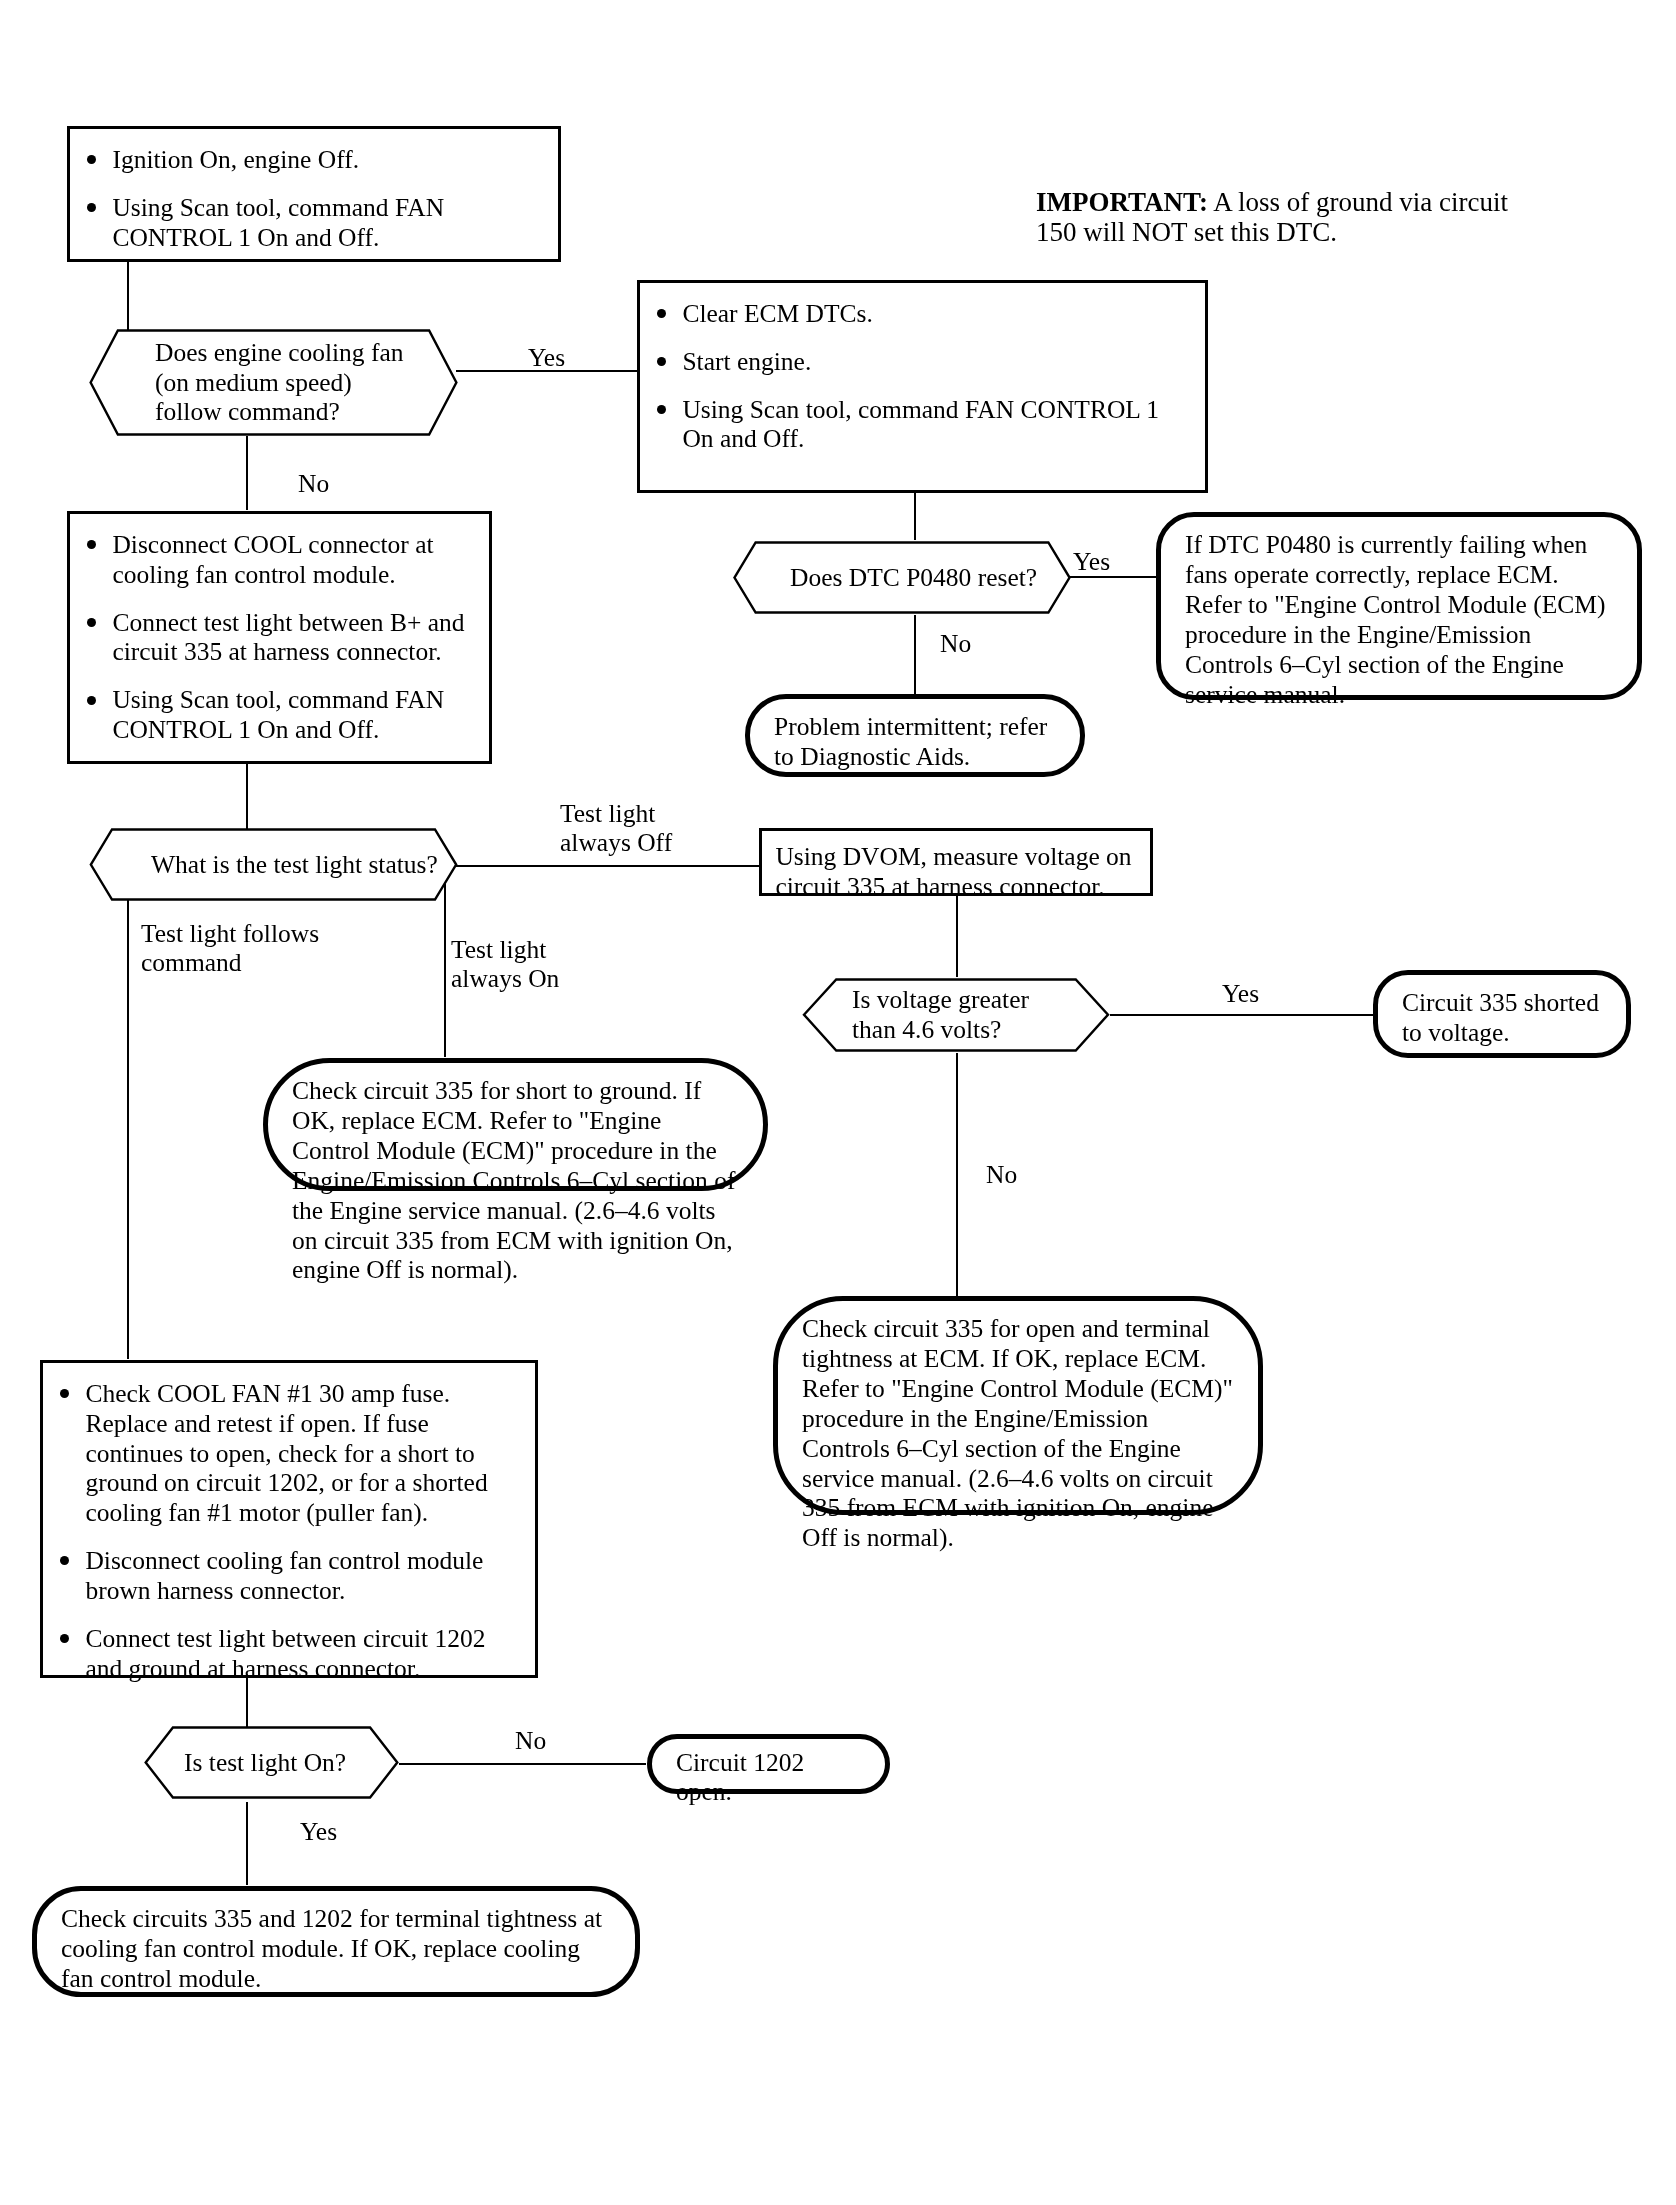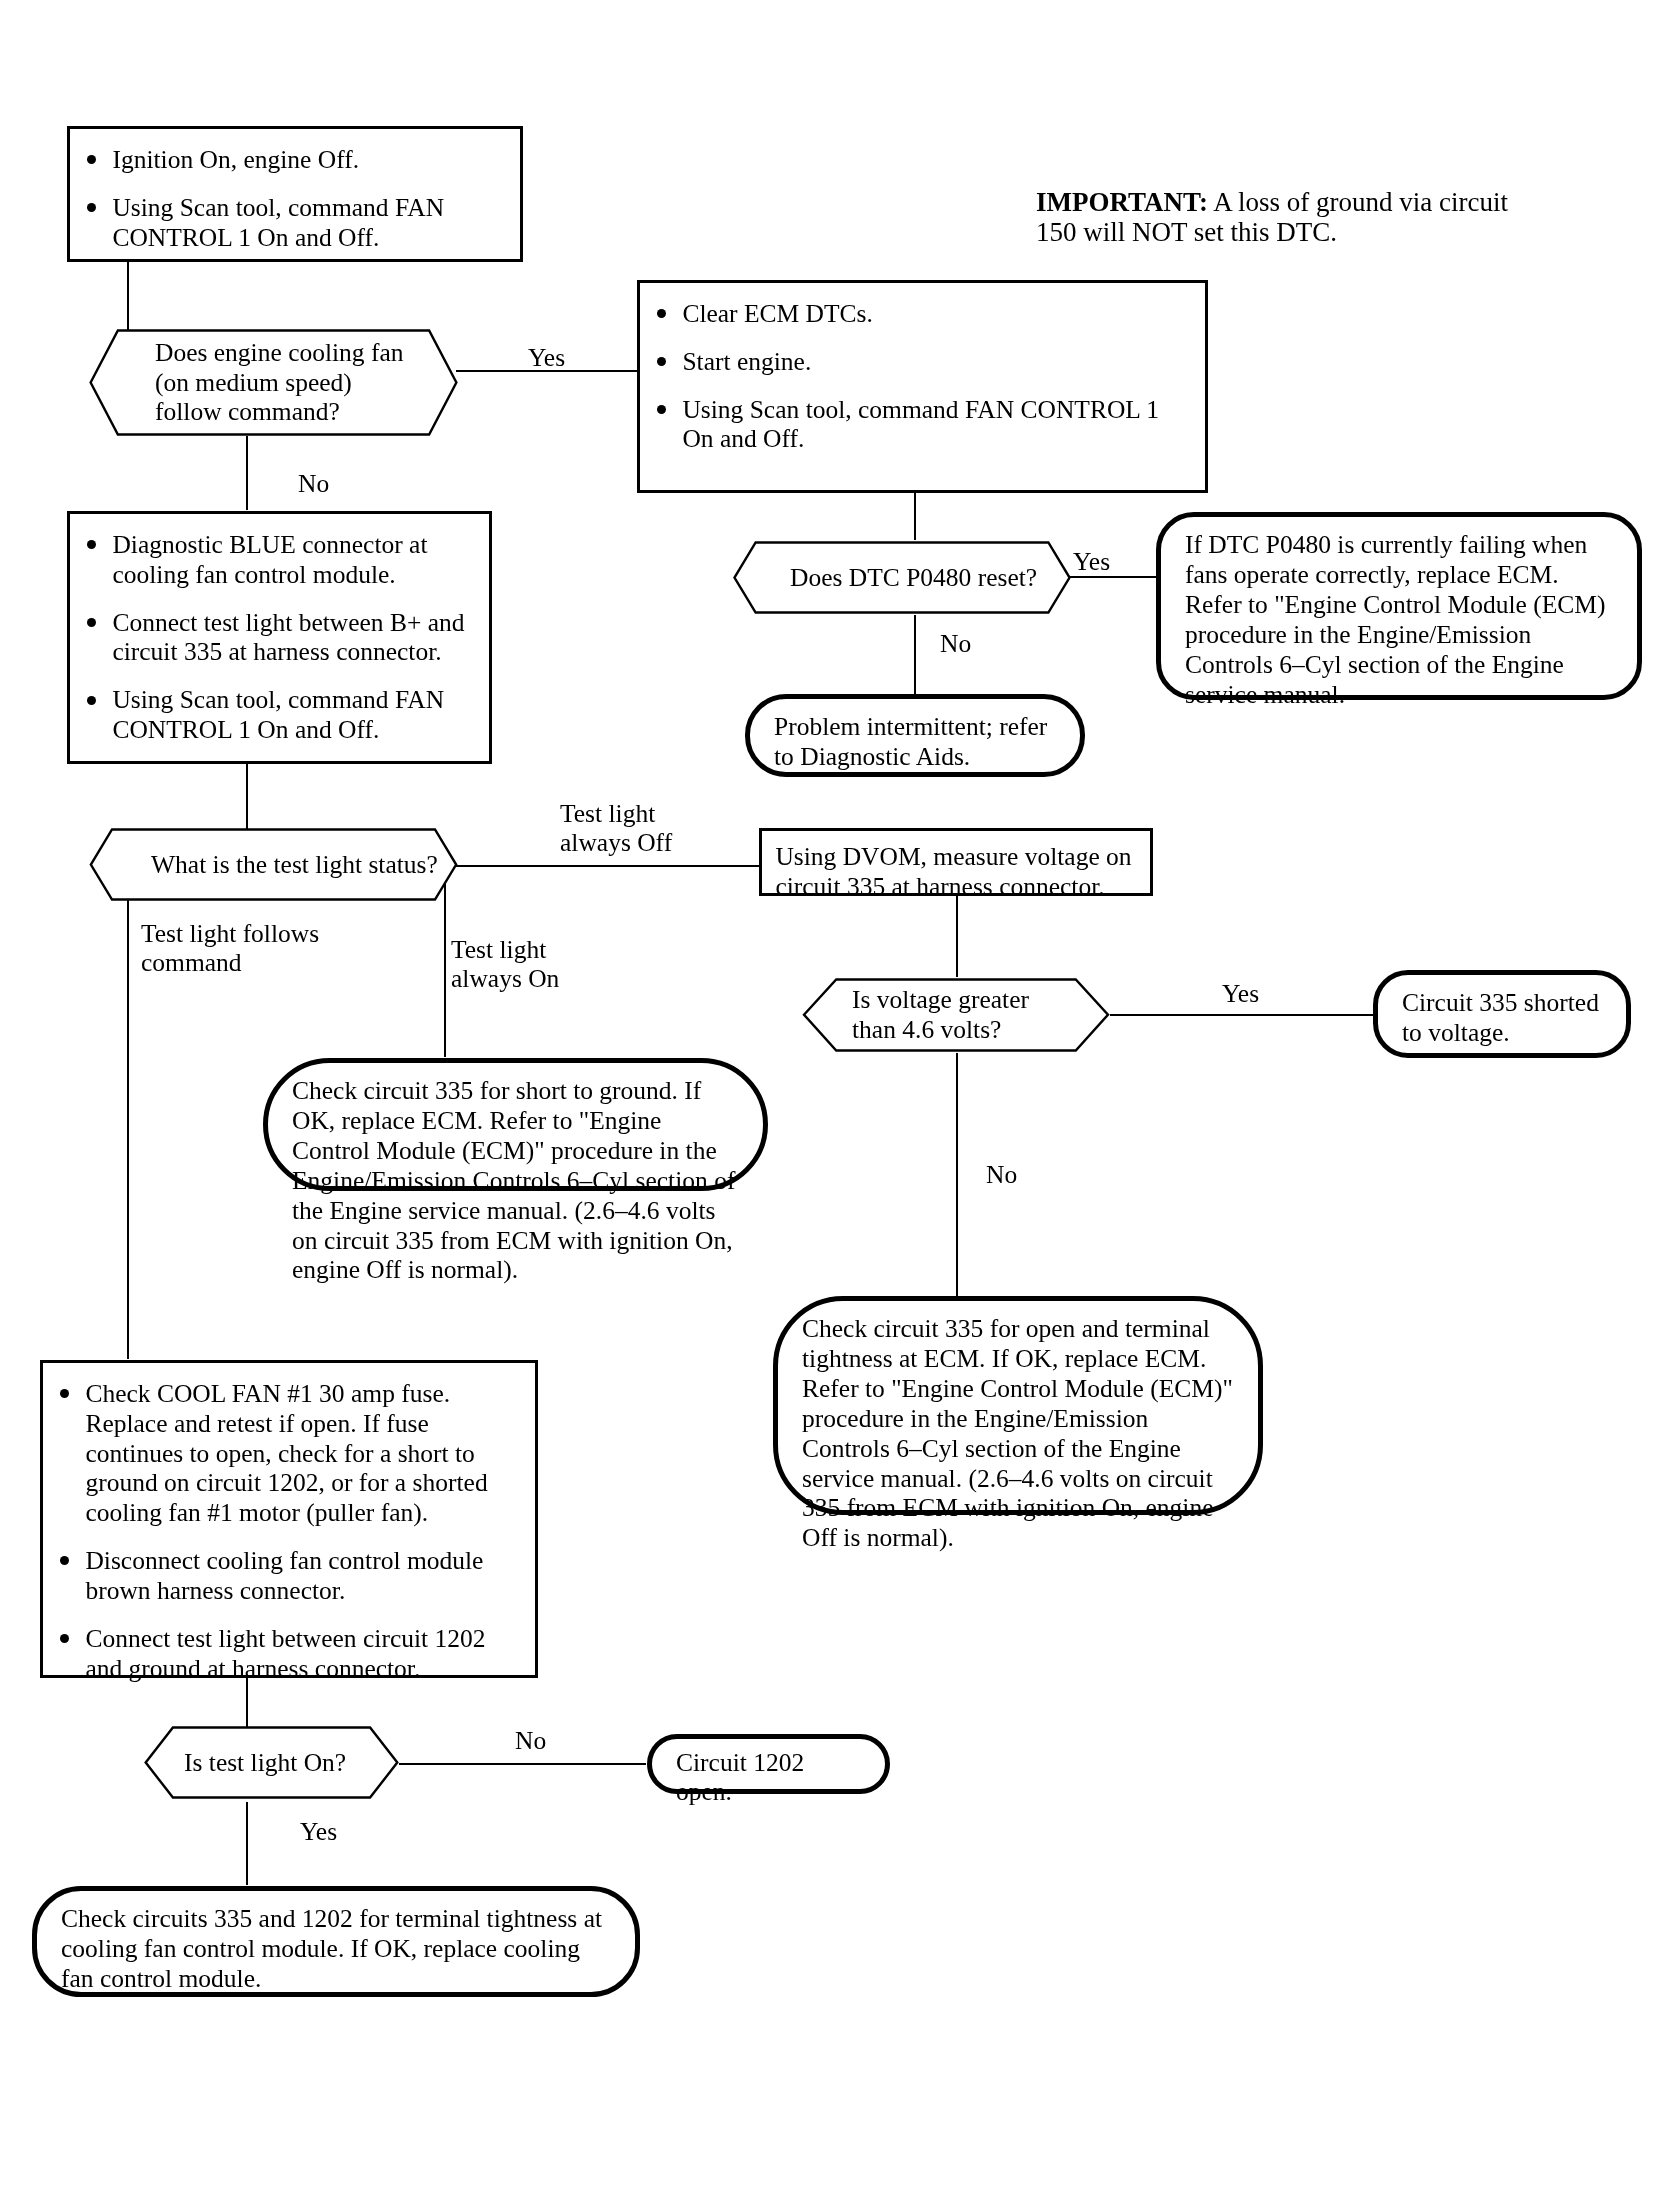--- a/index.html
+++ b/index.html
@@ -147,21 +147,21 @@
   <div class="ln lnv" style="left:444px; top:884px; height:173px;"></div>
 
   <div class="ln lnv" style="left:127px; top:884px; height:475px;"></div>
 
   <div class="ln lnv" style="left:246px; top:1678px; height:61px;"></div>
 
   <div class="ln lnh" style="left:399px; top:1763px; width:247px;"></div>
 
   <div class="ln lnv" style="left:246px; top:1802px; height:83px;"></div>
 
-  <div class="box pad" style="left:67px; top:126px; width:456px; height:136px;">
+  <div class="box pad" style="left:67px; top:126px; width:494px; height:136px;">
     <ul class="bul">
       <li>Ignition On, engine Off.</li>
       <li style="max-width:340px;">Using Scan tool, command FAN CONTROL 1 On and Off.</li>
     </ul>
   </div>
 
   <div class="hex" style="left:88px; top:328px; width:371px; height:109px; padding-left:67px; box-sizing:border-box;">
     <svg width="371" height="109" viewBox="0 0 610 180">
       <polygon points="3,90 48,4 562,4 607,90 562,176 48,176" fill="#ffffff" stroke="#000000" stroke-width="4"></polygon>
     </svg>
@@ -190,21 +190,21 @@
   <div class="rbox rpad" style="left:1156px; top:512px; width:486px; height:188px;">
     <div>If DTC P0480 is currently failing when fans operate correctly, replace ECM. Refer to "Engine Control Module (ECM) procedure in the Engine/Emission Controls 6–Cyl section of the Engine service manual.</div>
   </div>
 
   <div class="rbox small rpad" style="left:745px; top:694px; width:340px; height:83px; border-radius:41px;">
     <div>Problem intermittent; refer to Diagnostic Aids.</div>
   </div>
 
   <div class="box pad" style="left:67px; top:511px; width:425px; height:253px;">
     <ul class="bul">
-      <li>Diagnostic BLUE connector at cooling fan control module.</li>
+      <li>Disconnect COOL connector at cooling fan control module.</li>
       <li>Connect test light between B+ and circuit 335 at harness connector.</li>
       <li>Using Scan tool, command FAN CONTROL 1 On and Off.</li>
     </ul>
   </div>
 
   <div class="hex" style="left:88px; top:827px; width:371px; height:75px; padding-left:63px; box-sizing:border-box;">
     <svg width="371" height="75" viewBox="0 0 610 124">
       <polygon points="3,62 38,4 572,4 607,62 572,120 38,120" fill="#ffffff" stroke="#000000" stroke-width="4"></polygon>
     </svg>
     <div class="hextext nowrap">What is the test light status?</div>

